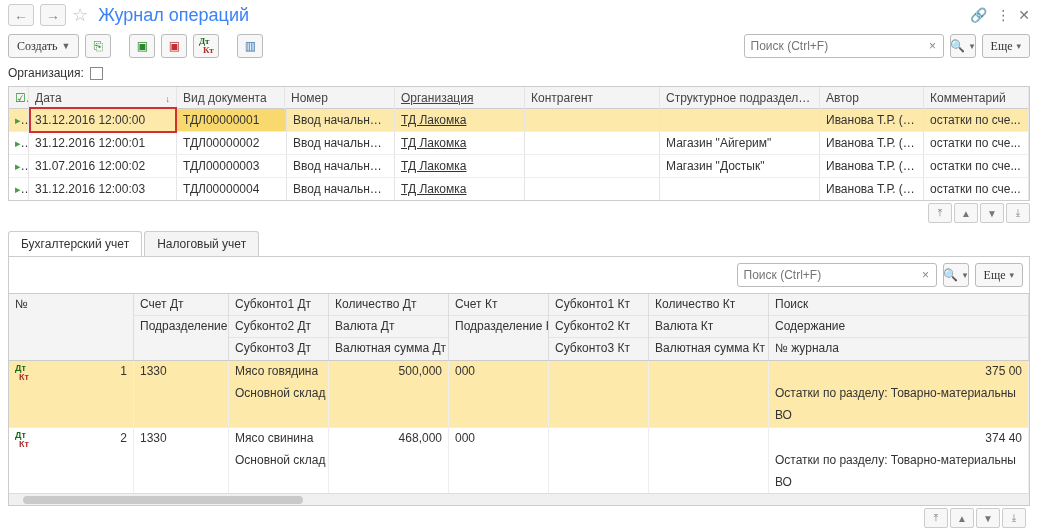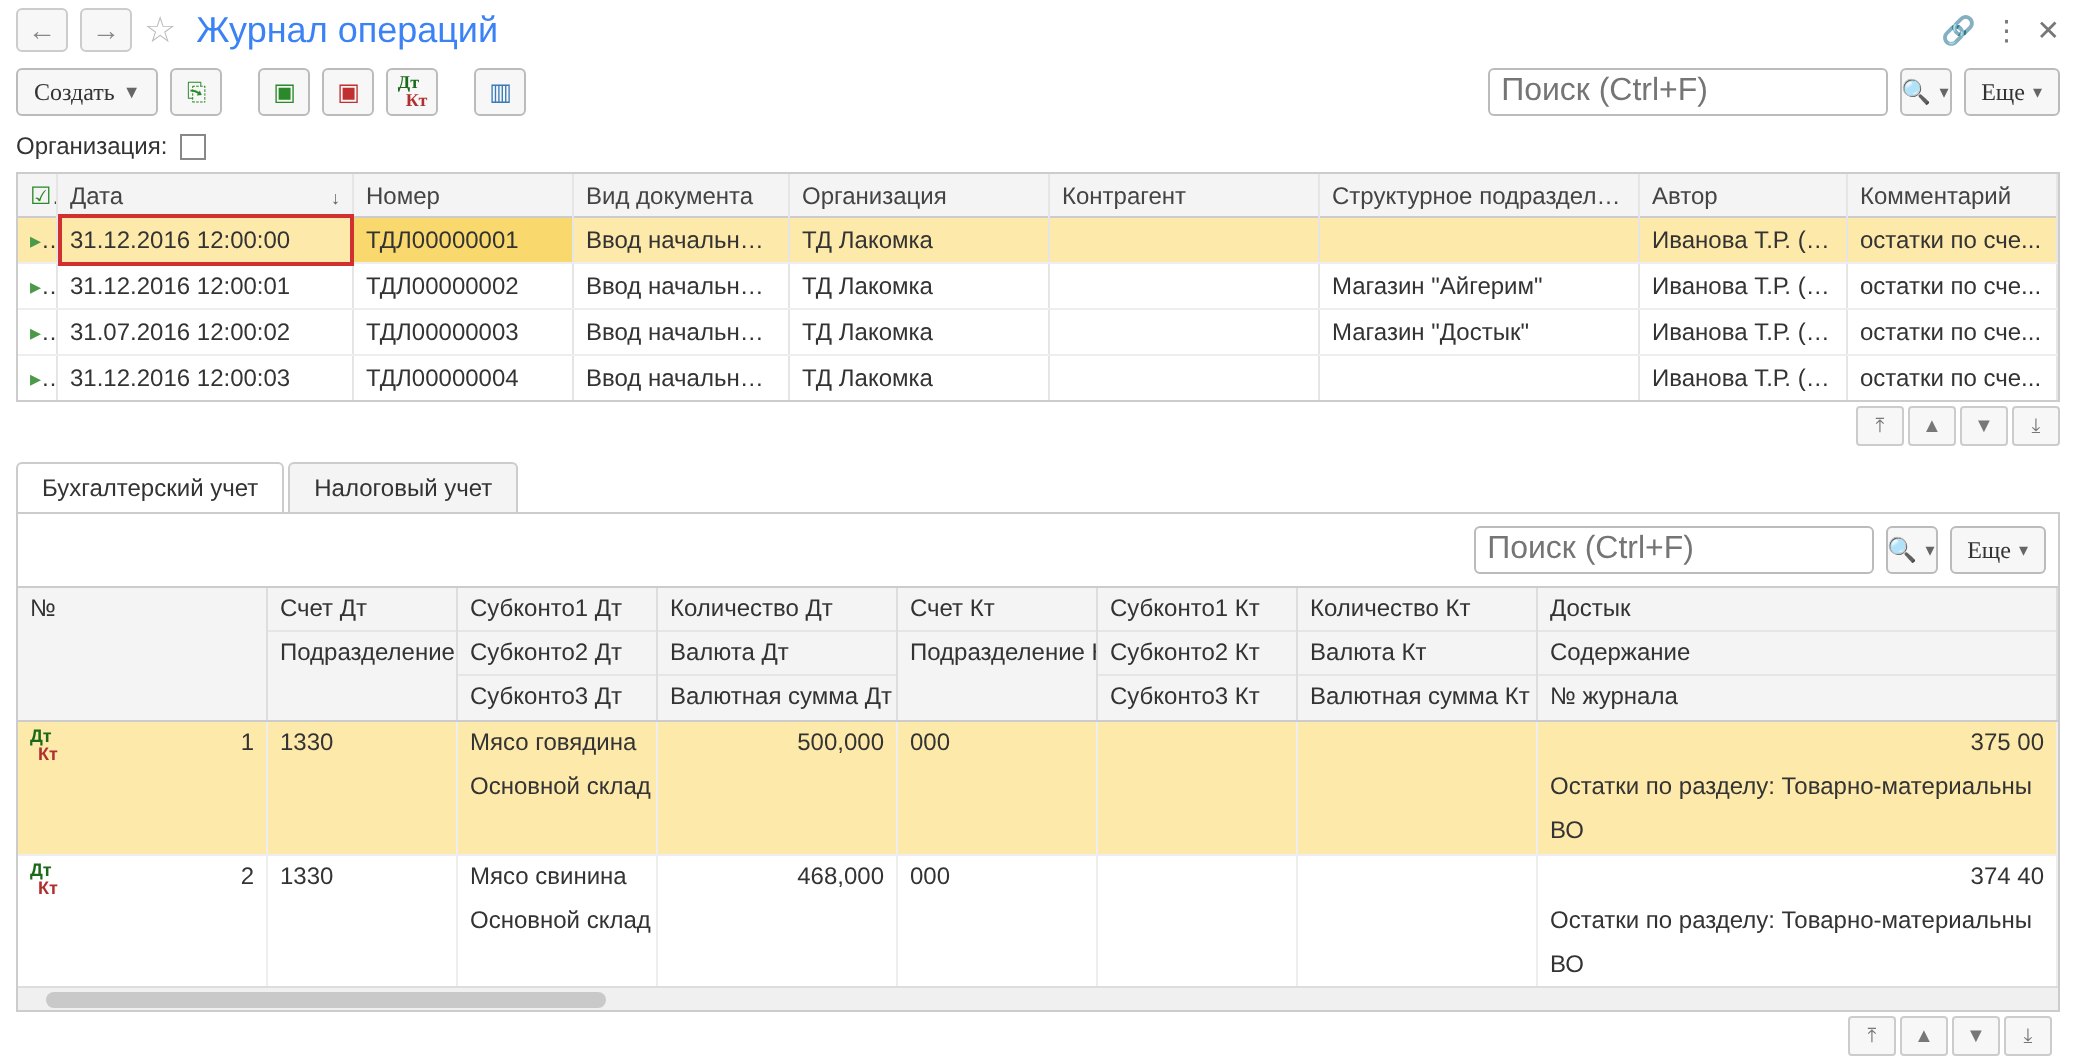--- a/index.html
+++ b/index.html
@@ -14,21 +14,21 @@
 .title-right { display: flex; gap: 8px; align-items: center; }
 .title-icon { font-size: 14px; color: #777; cursor: pointer; }
 
 
 .toolbar { display: flex; align-items: center; padding: 4px 8px; gap: 6px; }
 .btn { height: 24px; border: 1px solid #bbb; background: #f7f7f7; border-radius: 3px; display: flex; align-items: center; padding: 0 8px; cursor: pointer; font-size: 12px; gap: 4px; font-family: Liberation Serif, serif; }
 .btn.icon-only { padding: 0; width: 26px; justify-content: center; }
 .btn .caret { font-size: 9px; color: #666; }
 .toolbar-spacer { flex: 1; }
 .search-box { display: flex; align-items: center; border: 1px solid #bbb; border-radius: 3px; height: 24px; width: 200px; background: #fff; }
-.search-box input { flex: 1; border: none; outline: none; padding: 0 6px; font-size: 16px; color: #999; background: transparent; }
+.search-box input { flex: 1; border: none; outline: none; padding: 0 6px; font-size: 12px; color: #999; background: transparent; }
 .search-box .clear { width: 20px; text-align: center; color: #888; cursor: pointer; }
 .icon-green { color: #2a8a2a; }
 .icon-red { color: #c03030; }
 
 
 .filter-row { display: flex; align-items: center; padding: 4px 8px; gap: 6px; }
 .checkbox { width: 13px; height: 13px; border: 1px solid #888; background: #fff; }
 
 
 .grid-container { flex: 0 0 auto; margin: 2px 8px 0; border: 1px solid #ccc; display: flex; flex-direction: column; height: 115px; overflow: hidden; position: relative; }
@@ -36,21 +36,21 @@
 .grid-header { background: #f4f4f4; border-bottom: 1px solid #ccc; height: 22px; }
 .grid-cell, .grid-hcell { padding: 3px 6px; border-right: 1px solid #e5e5e5; overflow: hidden; white-space: nowrap; text-overflow: ellipsis; height: 22px; line-height: 16px; }
 .grid-hcell { color: #444; position: relative; }
 .grid-row { border-bottom: 1px solid #eee; }
 .grid-row.selected { background: #fde9a9; }
 .grid-row.selected .cell-num { background: #f9d96e; }
 .col-icon { width: 20px; flex: none; }
 .col-date { width: 148px; flex: none; }
 .col-num { width: 110px; flex: none; }
 .col-doc { width: 108px; flex: none; }
-.col-org { width: 130px; flex: none; }
+.col-org { width: 130px; flex: none; text-decoration: underline; }
 .col-contr { width: 135px; flex: none; }
 .col-struct { width: 160px; flex: none; }
 .col-author { width: 104px; flex: none; }
 .col-comm { flex: 1; }
 .row-icon { color: #4a9a4a; font-size: 11px; }
 .sort-arrow { font-size: 9px; color: #666; position: absolute; right: 6px; top: 4px; }
 .red-box { position: absolute; border: 2px solid #d03030; top: 20px; left: 20px; width: 148px; height: 26px; pointer-events: none; z-index: 5; }
 
 
 .grid-nav { display: flex; justify-content: flex-end; padding: 2px 8px; gap: 2px; }
@@ -149,22 +149,22 @@
   <div class="filter-row">
     <span>Организация:</span>
     <div class="checkbox"></div>
   </div>
 
   <div class="grid-container">
     <div class="red-box"></div>
     <div class="grid-header">
       <div class="grid-hcell col-icon"><span class="icon-green">☑</span></div>
       <div class="grid-hcell col-date"><span>Дата</span><span class="sort-arrow">↓</span></div>
+      <div class="grid-hcell col-doc">Вид документа</div>
       <div class="grid-hcell col-num">Номер</div>
-      <div class="grid-hcell col-doc">Вид документа</div>
       <div class="grid-hcell col-org">Организация</div>
       <div class="grid-hcell col-contr">Контрагент</div>
       <div class="grid-hcell col-struct">Структурное подразделение</div>
       <div class="grid-hcell col-author">Автор</div>
       <div class="grid-hcell col-comm">Комментарий</div>
     </div>
     <div id="top-rows">
         <div class="grid-row selected">
           <div class="grid-cell col-icon"><span class="row-icon">▸☑</span></div>
           <div class="grid-cell col-date">31.12.2016 12:00:00</div>
@@ -264,21 +264,21 @@
           <div>Субконто1 Кт</div>
           <div>Субконто2 Кт</div>
           <div>Субконто3 Кт</div>
         </div>
       <div class="g2col g2-qty2">
           <div>Количество Кт</div>
           <div>Валюта Кт</div>
           <div>Валютная сумма Кт</div>
         </div>
       <div class="g2col g2-sum">
-          <div>Достык</div>
+          <div>Поиск</div>
           <div>Содержание</div>
           <div>№ журнала</div>
         </div>
     </div>
     <div class="grid2-body" id="g2-rows">
         <div class="grid2-row sel">
           <div class="g2cell g2-n">
             <div class="n-inner">
               <span class="dtk"><span class="d">Дт</span><br><span class="k">Кт</span></span>
               <span>1</span>

